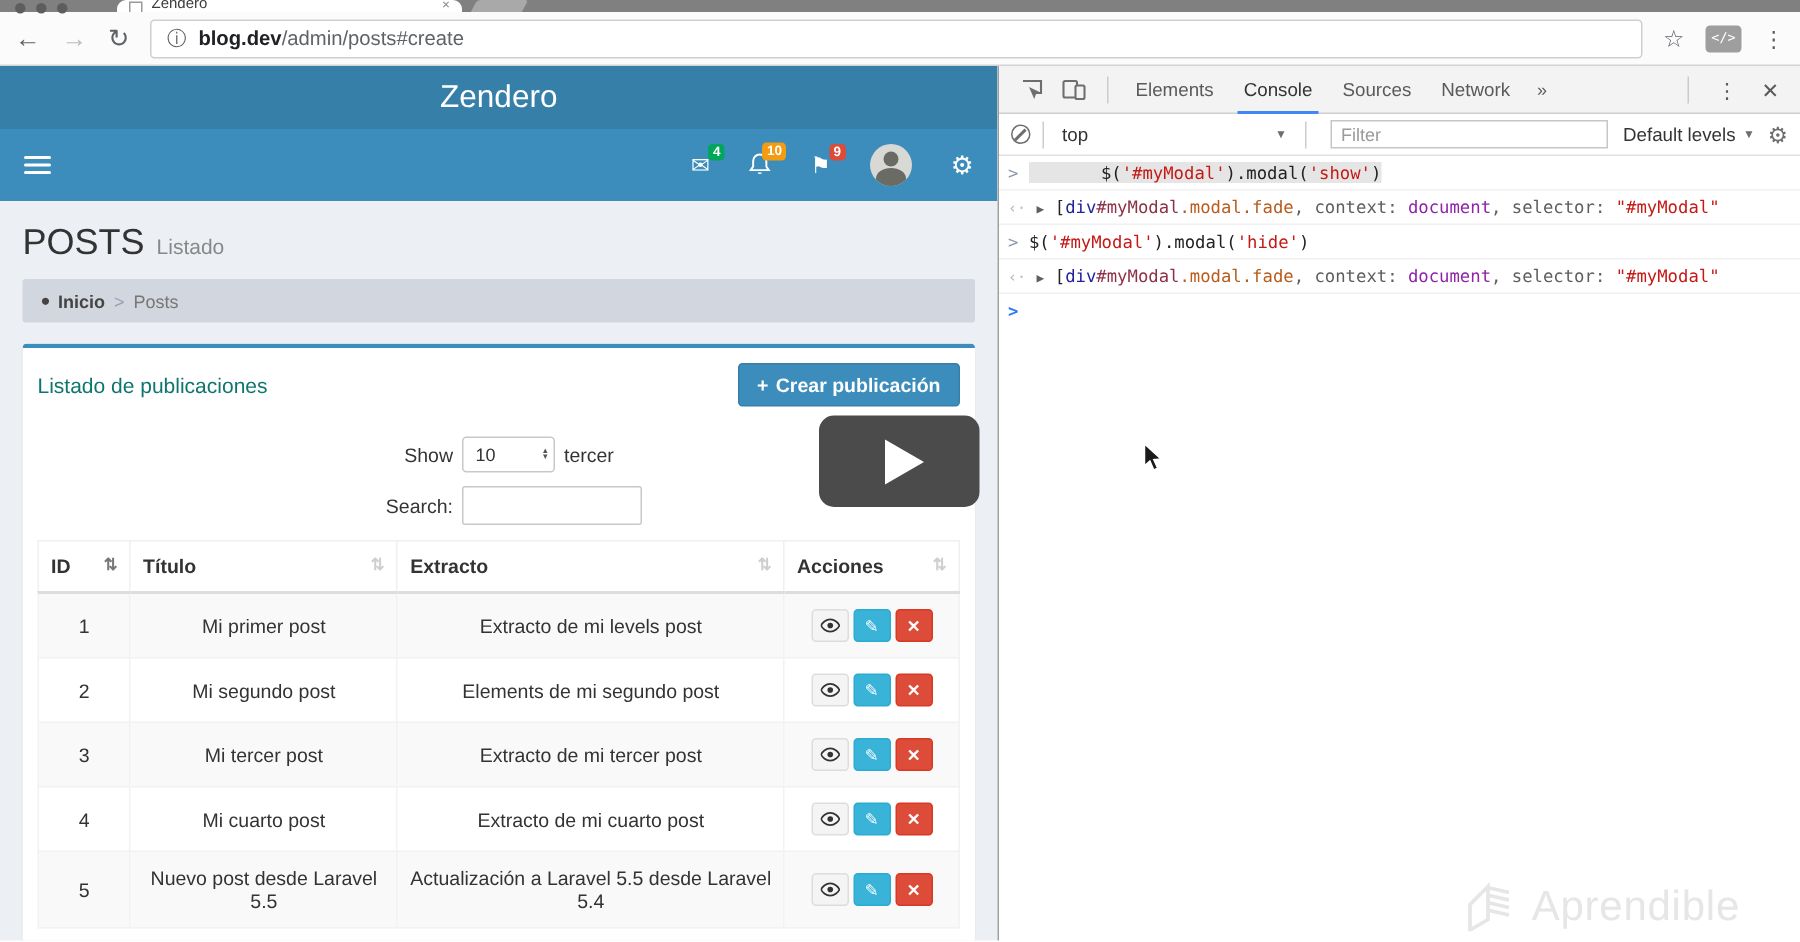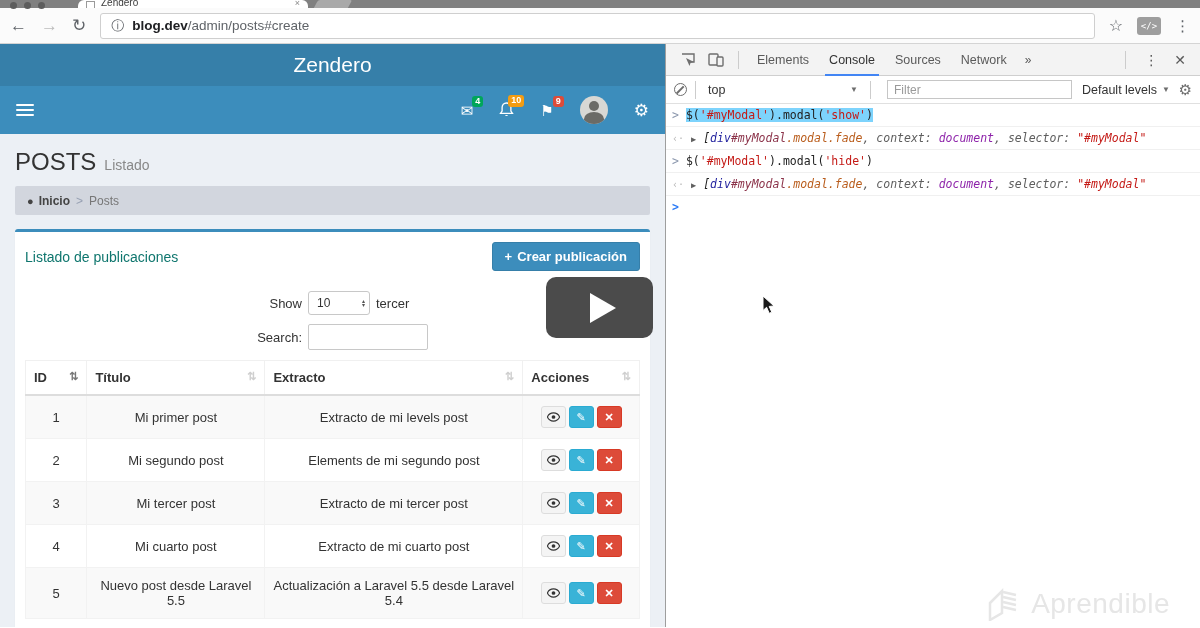--- a/index.html
+++ b/index.html
@@ -106,26 +106,26 @@
   .gear2 { margin-left:auto; color:#6e6e6e; font-size:15px; }
 
   .console { flex:1; font-family:"DejaVu Sans Mono",monospace; font-size:11.5px; overflow:hidden; }
   .crow { border-bottom:1px solid #f0f0f0; padding:4px 6px; display:flex; gap:7px; white-space:nowrap; overflow:hidden; align-items:baseline; }
   .g-in { color:#8b97ad; flex:none; }
   .g-out { color:#b9b9b9; flex:none; font-size:10px; }
   .g-prompt { color:#2c7bf6; font-weight:bold; flex:none; }
   .disc { color:#5f5f5f; font-size:8.5px; flex:none; }
   .code { color:#222; }
   .str { color:#c41a16; }
-  .sel-hl { background:#7dd3fc; }
-  .obj { font-style:italic; color:#222; }
+  .sel-hl { background:#e5e5e5;padding-left:48px; }
+  .obj { color:#222; }
   .o-tag { color:#22229e; } .o-id { color:#8b3249; } .o-cls { color:#b95c1b; }
   .o-key { color:#5e5e5e; } .o-doc { color:#8e24aa; } .o-str { color:#c41a16; }
 
-  .watermark { position:absolute; right:30px; bottom:6px; display:flex; align-items:center; gap:9px; }
+  .watermark { position:absolute; right:40px; bottom:6px; display:flex; align-items:center; gap:9px; }
   .wm-text { font-size:28px; color:#e6e6e6; font-weight:400; letter-spacing:.5px; }
 
   .cursor { position:absolute; left:762px; top:295px; z-index:50; }
 </style>
 </head>
 <body>
 
 <div class="screen">
 
   <div class="tabstrip">

